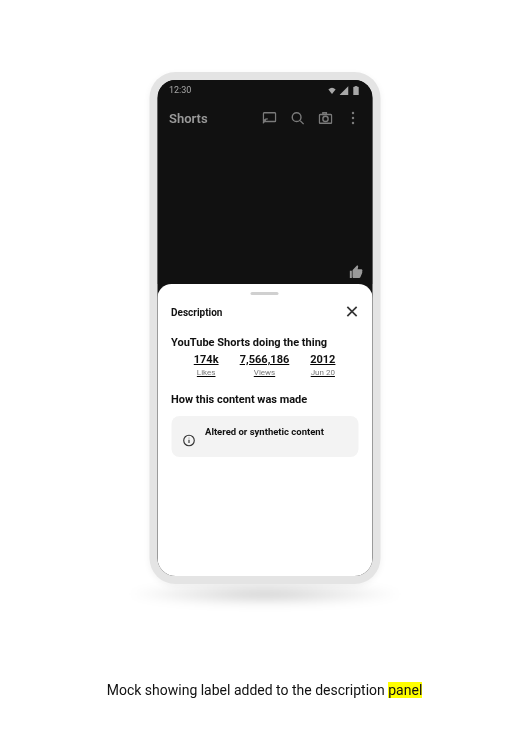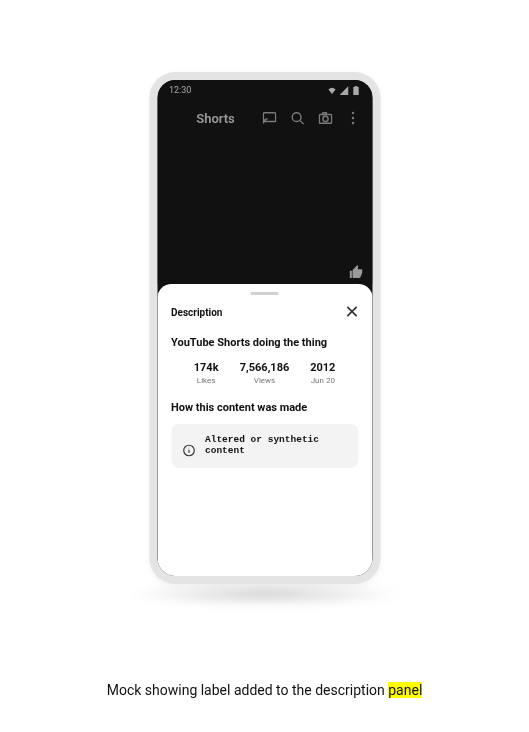--- a/index.html
+++ b/index.html
@@ -60,21 +60,20 @@
     display: flex;
     align-items: center;
     padding: 0 12px;
     background: #111;
   }
   .app-title {
     font-size: 13px;
     font-weight: 600;
     color: #9a9a9a;
     flex: 1;
-    text-align: center;
   }
   .app-actions { display: flex; gap: 14px; align-items: center; }
   .app-actions .ic { width: 14px; height: 14px; display:flex; align-items:center; justify-content:center; }
   .app-actions svg { width: 14px; height: 14px; fill: none; stroke: #7a7a7a; stroke-width: 1.6; }
   .app-actions .dots svg { fill: #7a7a7a; stroke:none; width:3px; height:14px;}
   .video-area {
     flex: 0 0 148px;
     background: #111;
     position: relative;
   }
@@ -99,46 +98,46 @@
     width: 28px; height: 3px; border-radius: 2px;
     background: #d0d0d0;
     margin: 0 auto 8px auto;
   }
   .sheet-header {
     display: flex; align-items: center; justify-content: space-between;
     margin-bottom: 14px;
   }
   .sheet-title { font-size: 10px; font-weight: 700; color: #111; }
   .close-x svg { width: 13px; height: 13px; stroke: #333; stroke-width: 1.8; fill:none; }
-  .vid-title { font-size: 11px; font-weight: 700; color: #111; margin-bottom: 12px; }
+  .vid-title { font-size: 11px; font-weight: 700; color: #111; margin-bottom: 4px; }
   .stats {
     display: flex;
     justify-content: space-between;
     text-align: center;
     padding: 0 6px;
     margin-bottom: 16px;
   }
-  .stat { flex:1; }
+  .stat { flex:1;text-decoration:underline; }
   .stat-val { font-size: 11px; font-weight: 700; color: #111; }
   .stat-lbl { font-size: 8px; color: #777; margin-top: 2px; text-align: center; }
   .section-h { font-size: 11px; font-weight: 700; color: #111; margin-bottom: 10px; }
   .info-card {
     background: #f3f3f3;
     border-radius: 8px;
     padding: 10px 10px;
     display: flex;
     gap: 8px;
   }
   .info-icon {
     flex: 0 0 16px;
     display:flex; align-items:center; justify-content:center;
     margin-top: 8px;
   }
   .info-icon svg { width: 13px; height: 13px; fill:none; stroke:#333; stroke-width:1.4; }
-  .info-body { flex:1;font-family:Liberation Mono, monospace; }
+  .info-body { flex:1; }
   .info-title { font-size: 9.5px; font-weight: 700; color: #111; margin-bottom: 2px; }
   .info-text { font-size: 9px; color: #555; line-height: 1.35; }
   .info-link { color: #1a73e8; }
   .caption {
     position: absolute;
     left: 0; right: 0;
     top: 682px;
     text-align: center;
     font-size: 14px;
     color: #111;

